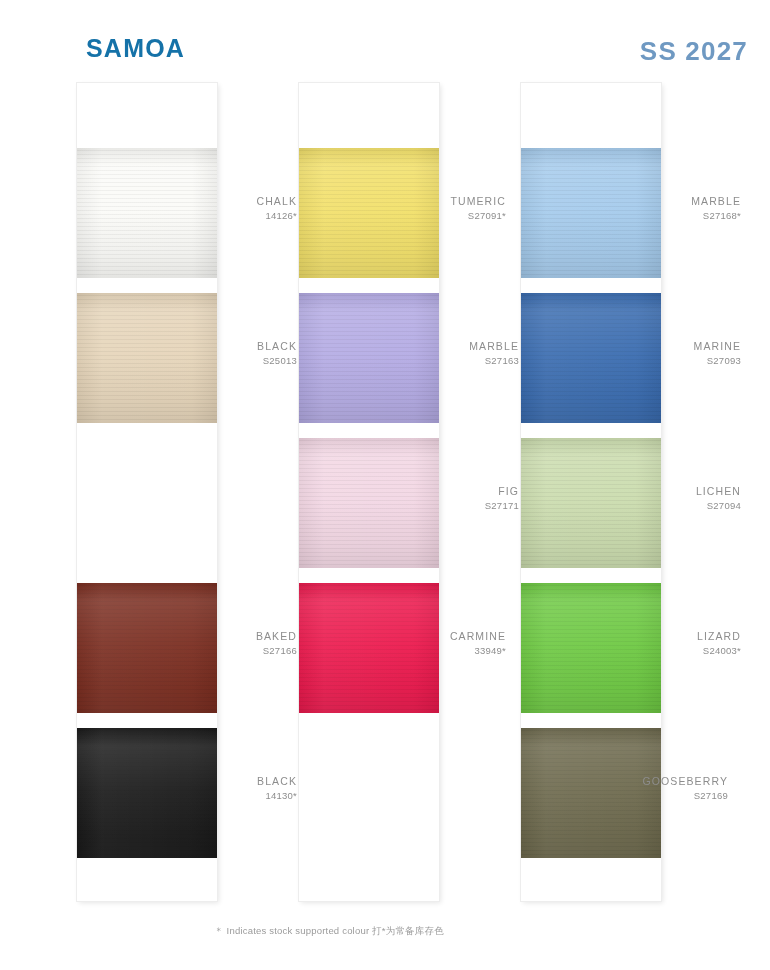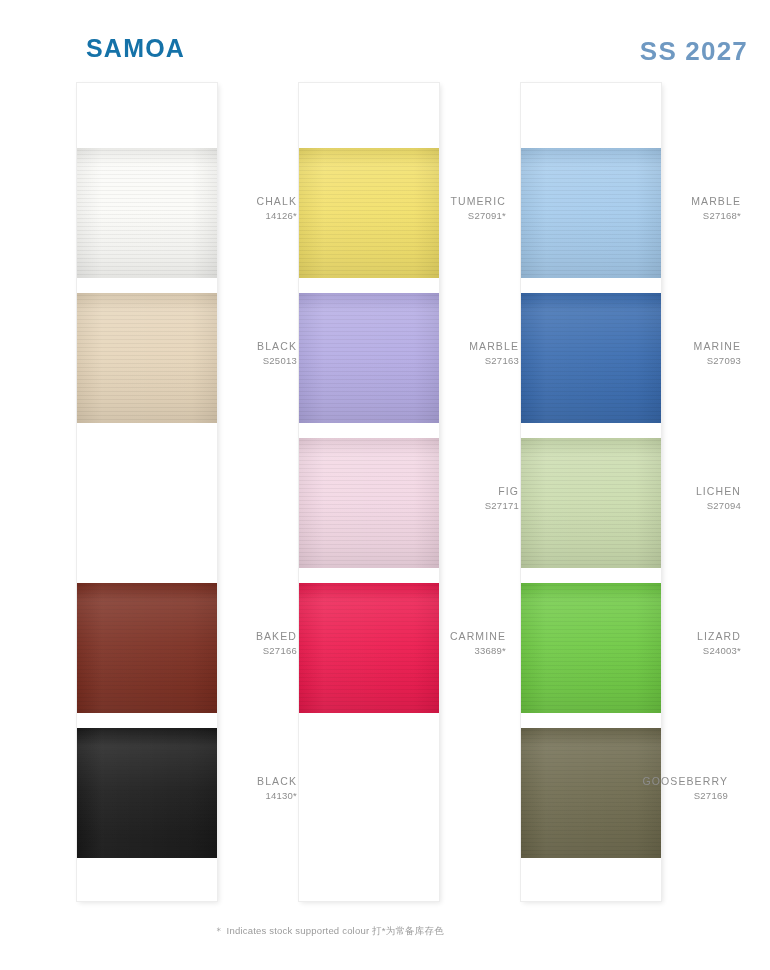--- a/index.html
+++ b/index.html
@@ -273,21 +273,21 @@
     </div>
 
     <div class="swatch-row r3">
       <div class="thread-band">
         <div class="thread-fill" style="background: rgb(236, 26, 78);"></div>
         <div class="thread-lines"></div>
         <div class="thread-sheen"></div>
       </div>
       <div class="swatch-label wide">
         <div class="swatch-name">CARMINE</div>
-        <div class="swatch-code">33689*</div>
+        <div class="swatch-code">33949*</div>
       </div>
     </div>
 
   </div>
 
   <div class="column col-2">
     <div class="card-strip"></div>
 
     <div class="swatch-row r0">
       <div class="thread-band">

